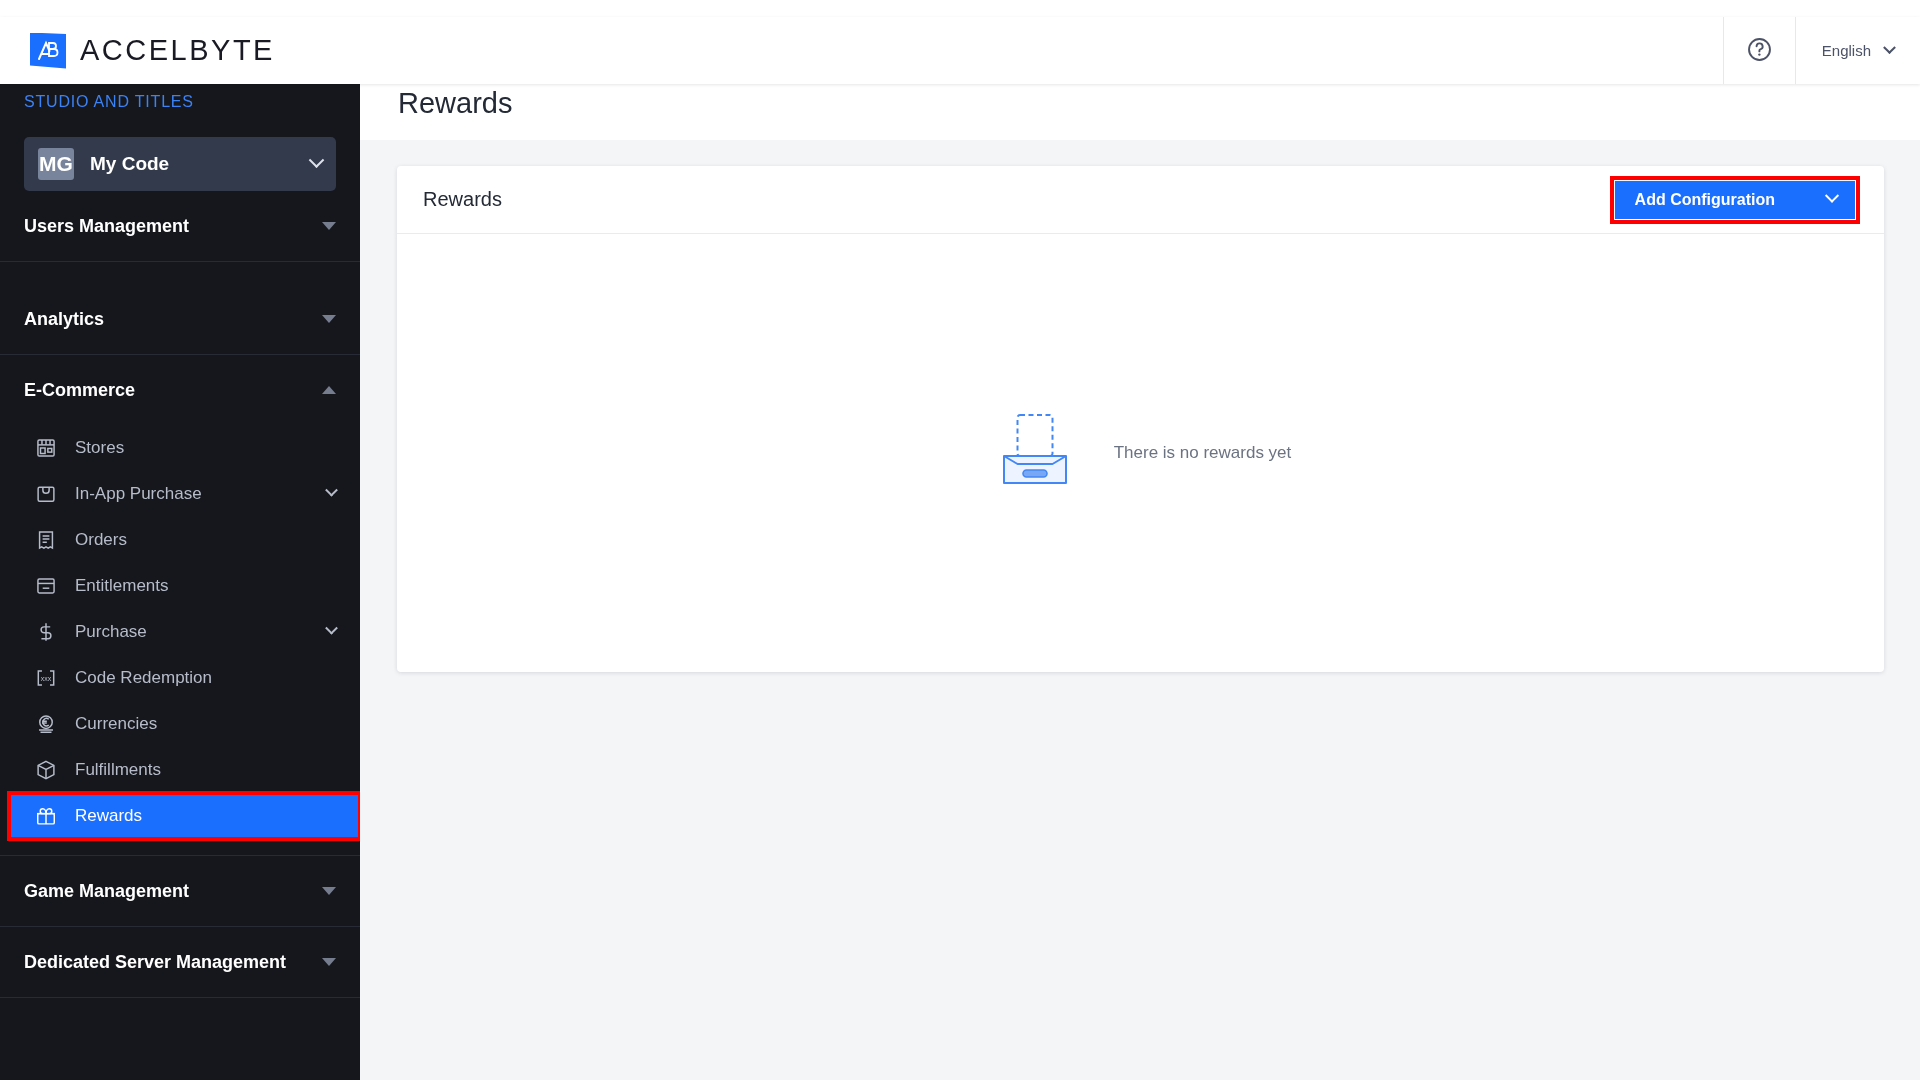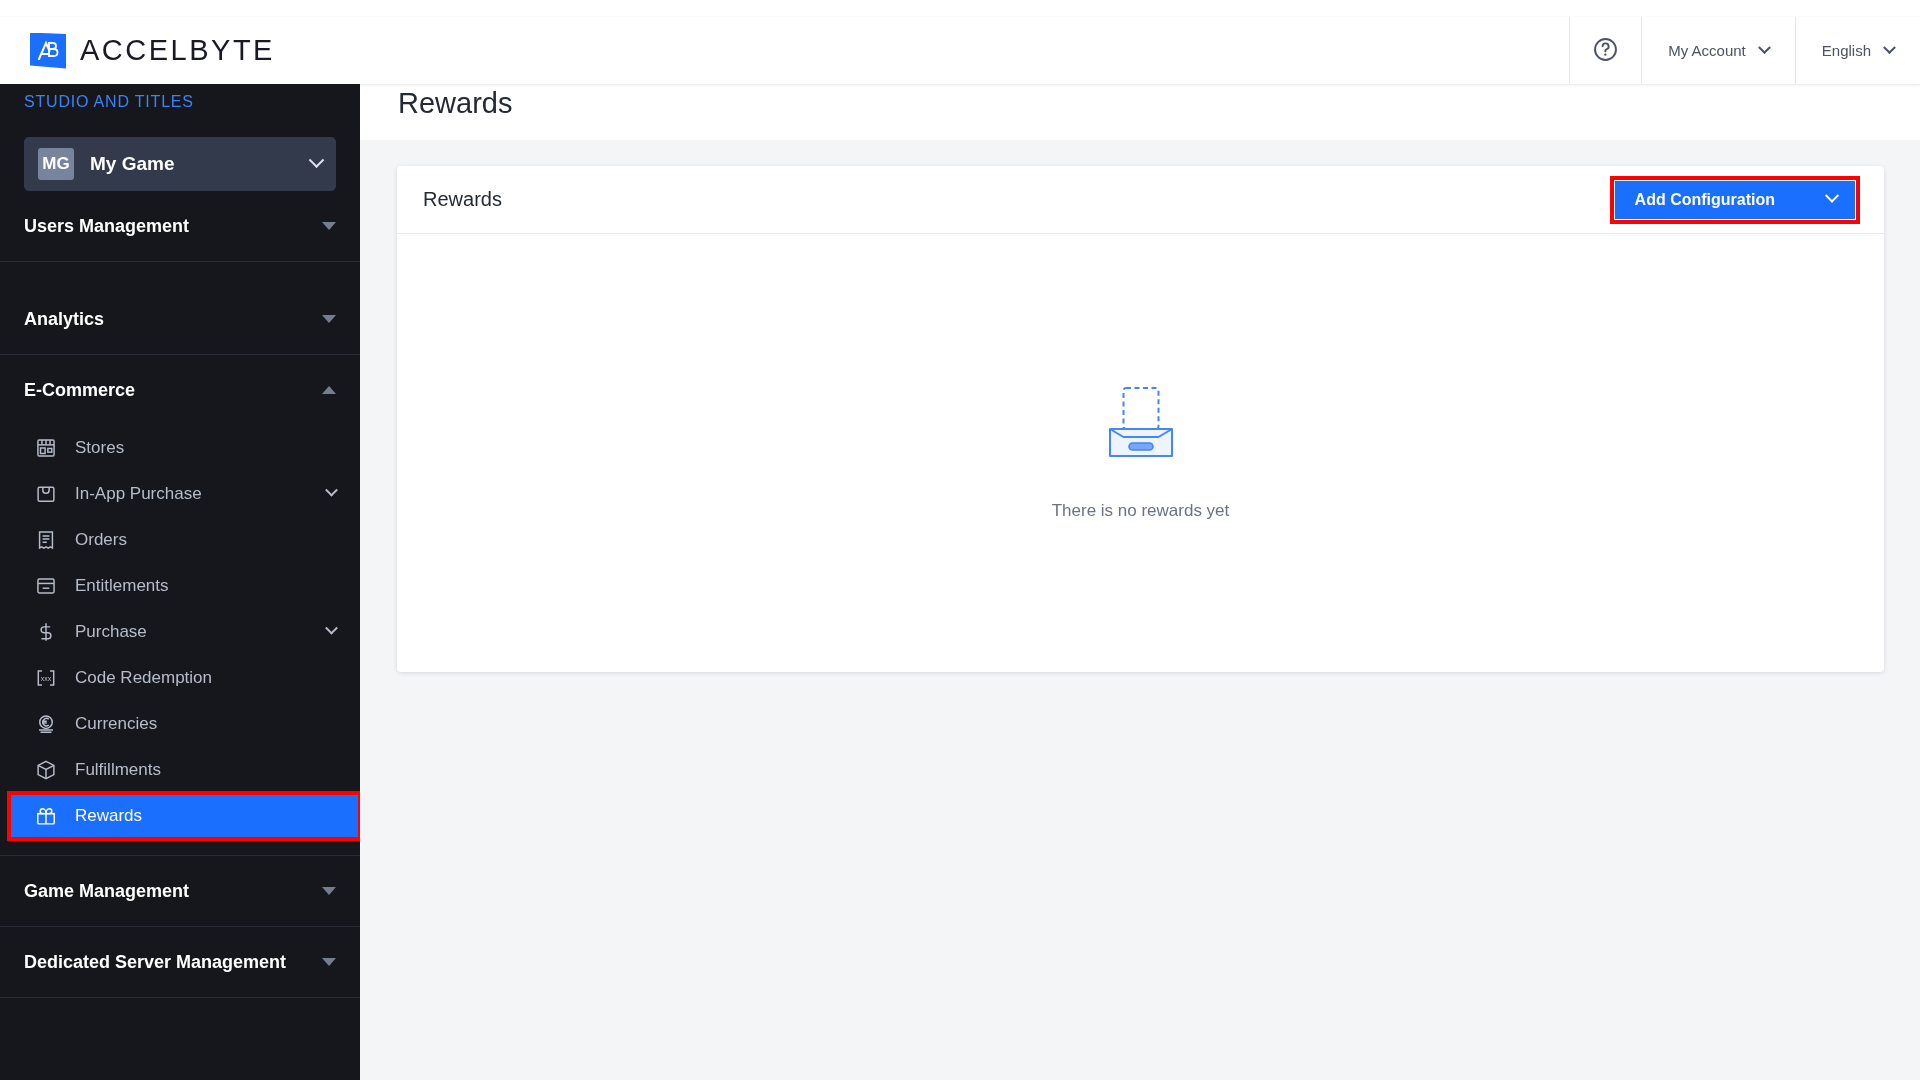--- a/index.html
+++ b/index.html
@@ -61,21 +61,21 @@
   .studio-label {
     color: #3b82f6; font-size: 16px; letter-spacing: 0.8px;
     padding: 26px 0 26px 24px;
   }
   .studio-select {
     margin: 0 24px; height: 54px; background: #333a4c; border-radius: 5px;
     display: flex; align-items: center; padding: 0 14px; cursor: pointer;
   }
   .studio-avatar {
     width: 36px; height: 32px; background: #78839c; border-radius: 3px;
-    color: #ffffff; font-size: 17px; font-weight: 700;
+    color: #ffffff; font-size: 21px; font-weight: 700;
     display: flex; align-items: center; justify-content: center;
   }
   .studio-name { color: #ffffff; font-size: 19px; font-weight: 700; margin-left: 16px; }
   .studio-chev {
     margin-left: auto; width: 11px; height: 11px;
     border-right: 2.5px solid #dde1ea; border-bottom: 2.5px solid #dde1ea;
     transform: rotate(45deg) translate(-3px,-3px);
   }
 
   .nav-group {
@@ -158,21 +158,21 @@
     font-family: "Liberation Sans", sans-serif;
     padding: 0 18px 0 20px; gap: 52px;
   }
   .addconf .chev-w {
     width: 10px; height: 10px;
     border-right: 2.4px solid #ffffff; border-bottom: 2.4px solid #ffffff;
     transform: rotate(45deg) translate(-3px,-3px);
   }
 
   .card-body {
-    flex: 1; display: flex; flex-direction: column;
+    flex: 1; display: flex; flex-direction: row;
     align-items: center; justify-content: center;
     gap: 34px;
   }
   .empty-text { color: #6b7282; font-size: 17px; }
 </style>
 </head>
 <body>
 
 <div class="topbar">
   <div class="brand">
@@ -191,35 +191,31 @@
     <div class="tb-cell icononly">
       <span>
         <svg width="27" height="27" viewBox="0 0 24 24" fill="none">
           <circle cx="12" cy="12" r="9.3" stroke="#4c5267" stroke-width="1.7"></circle>
           <path d="M9.4 9.2a2.7 2.7 0 1 1 3.3 2.7c-.6.2-.8.6-.8 1.3v.5" stroke="#4c5267" stroke-width="1.7" stroke-linecap="round"></path>
           <circle cx="11.9" cy="16.5" r="1.05" fill="#4c5267"></circle>
         </svg>
       </span>
     </div>
     <div class="tb-cell">
-      <span>My Account</span>
-      <span class="chev"></span>
-    </div>
-    <div class="tb-cell">
       <span>English</span>
       <span class="chev"></span>
     </div>
   </div>
 </div>
 
 <div class="sidebar">
   <div class="studio-label">STUDIO AND TITLES</div>
   <div class="studio-select">
     <div class="studio-avatar">MG</div>
-    <div class="studio-name">My Game</div>
+    <div class="studio-name">My Code</div>
     <div class="studio-chev"></div>
   </div>
 
   <div id="nav-root">
       <div class="nav-group">
         <div class="group-head">
           <span class="group-title">Users Management</span>
           <span class="group-arrow"></span>
         </div>
       </div>

